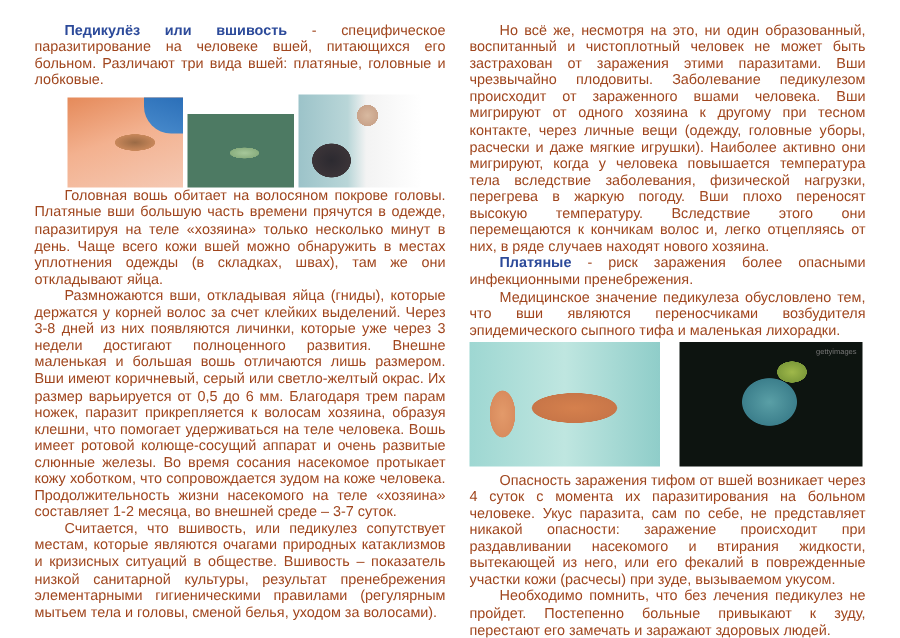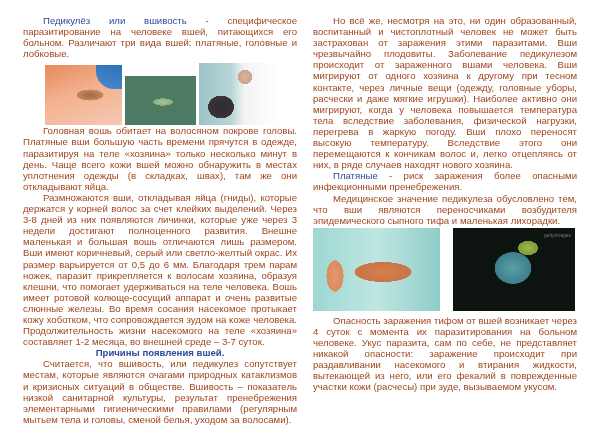--- a/index.html
+++ b/index.html
@@ -3,21 +3,21 @@
 <meta charset="utf-8">
 <style>
   html, body { margin:0; padding:0; background:#ffffff; }
   body { width:600px; height:425px; position:relative; overflow:hidden;
          font-family:"Liberation Sans", sans-serif; }
   .col { position:absolute; top:15px; width:274px; font-size:9.6px; line-height:11.1px;
          color:#a0461e; text-align:justify; }
   .col.left { left:23px; }
   .col.right { left:313px; width:264px; }
   .col p { margin:0; text-indent:20px; }
-  .hl { color:#2c4a9a; font-weight:normal; }
+  .hl { color:#2c4a9a; font-weight:bold; }
   .heading { color:#2c4a9a; font-weight:bold; text-align:center; text-indent:0 !important; }
   .imgrow { position:relative; height:66px; }
   .ph { position:absolute; bottom:0; }
   .ph1 { left:22px; width:77px; height:60px;
     background:
       radial-gradient(ellipse 22px 9px at 45px 30px, #9a6a45 0%, #c8875a 60%, transparent 62%),
       linear-gradient(160deg, #e58a5a 0%, #f3b18f 45%, #f5c9b4 100%);
   }
   .ph1::after { content:""; position:absolute; right:0; top:0; width:26px; height:24px;
     background:linear-gradient(200deg,#2b6fb8,#4a8ccd); border-bottom-left-radius:18px; }
@@ -48,28 +48,28 @@
 
 <div class="col left">
   <p><span class="hl">Педикулёз или вшивость</span><span> - специфическое паразитирование на человеке вшей, питающихся его больном. Различают три вида вшей: платяные, головные и лобковые.</span></p>
   <div class="imgrow">
     <div class="ph ph1" title="вошь на коже"></div>
     <div class="ph ph2" title="вошь"></div>
     <div class="ph ph3" title="осмотр головы"></div>
   </div>
   <p>Головная вошь обитает на волосяном покрове головы. Платяные вши большую часть времени прячутся в одежде, паразитируя на теле «хозяина» только несколько минут в день. Чаще всего кожи вшей можно обнаружить в местах уплотнения одежды (в складках, швах), там же они откладывают яйца.</p>
   <p>Размножаются вши, откладывая яйца (гниды), которые держатся у корней волос за счет клейких выделений. Через 3-8 дней из них появляются личинки, которые уже через 3 недели достигают полноценного развития. Внешне маленькая и большая вошь отличаются лишь размером. Вши имеют коричневый, серый или светло-желтый окрас. Их размер варьируется от 0,5 до 6 мм. Благодаря трем парам ножек, паразит прикрепляется к волосам хозяина, образуя клешни, что помогает удерживаться на теле человека. Вошь имеет ротовой колюще-сосущий аппарат и очень развитые слюнные железы. Во время сосания насекомое протыкает кожу хоботком, что сопровождается зудом на коже человека. Продолжительность жизни насекомого на теле «хозяина» составляет 1-2 месяца, во внешней среде – 3-7 суток.</p>
-  <p class="heading">Причины появления вшей.</p>
   <p>Считается, что вшивость, или педикулез сопутствует местам, которые являются очагами природных катаклизмов и кризисных ситуаций в обществе. Вшивость – показатель низкой санитарной культуры, результат пренебрежения элементарными гигиеническими правилами (регулярным мытьем тела и головы, сменой белья, уходом за волосами).</p>
 </div>
 
 <div class="col right">
   <p>Но всё же, несмотря на это, ни один образованный, воспитанный и чистоплотный человек не может быть застрахован от заражения этими паразитами. Вши чрезвычайно плодовиты. Заболевание педикулезом происходит от зараженного вшами человека. Вши мигрируют от одного хозяина к другому при тесном контакте, через личные вещи (одежду, головные уборы, расчески и даже мягкие игрушки). Наиболее активно они мигрируют, когда у человека повышается температура тела вследствие заболевания, физической нагрузки, перегрева в жаркую погоду. Вши плохо переносят высокую температуру. Вследствие этого они перемещаются к кончикам волос и, легко отцепляясь от них, в ряде случаев находят нового хозяина.</p>
   <p><span class="hl">Платяные</span><span> - риск заражения более опасными инфекционными пренебрежения.</span></p>
   <p>Медицинское значение педикулеза обусловлено тем, что вши являются переносчиками возбудителя эпидемического сыпного тифа и маленькая лихорадки.</p>
   <div class="imgrow2">
     <div class="ph4" title="сыпь на руке"></div>
     <div class="ph5" title="вошь под микроскопом">
       <span class="caption-mark">gettyimages</span>
     </div>
   </div>
   <p>Опасность заражения тифом от вшей возникает через 4 суток с момента их паразитирования на больном человеке. Укус паразита, сам по себе, не представляет никакой опасности: заражение происходит при раздавливании насекомого и втирания жидкости, вытекающей из него, или его фекалий в поврежденные участки кожи (расчесы) при зуде, вызываемом укусом.</p>
+  <p>Необходимо помнить, что без лечения педикулез не пройдет. Постепенно больные привыкают к зуду, перестают его замечать и заражают здоровых людей.</p>
 </div>
 
 </body></html>

